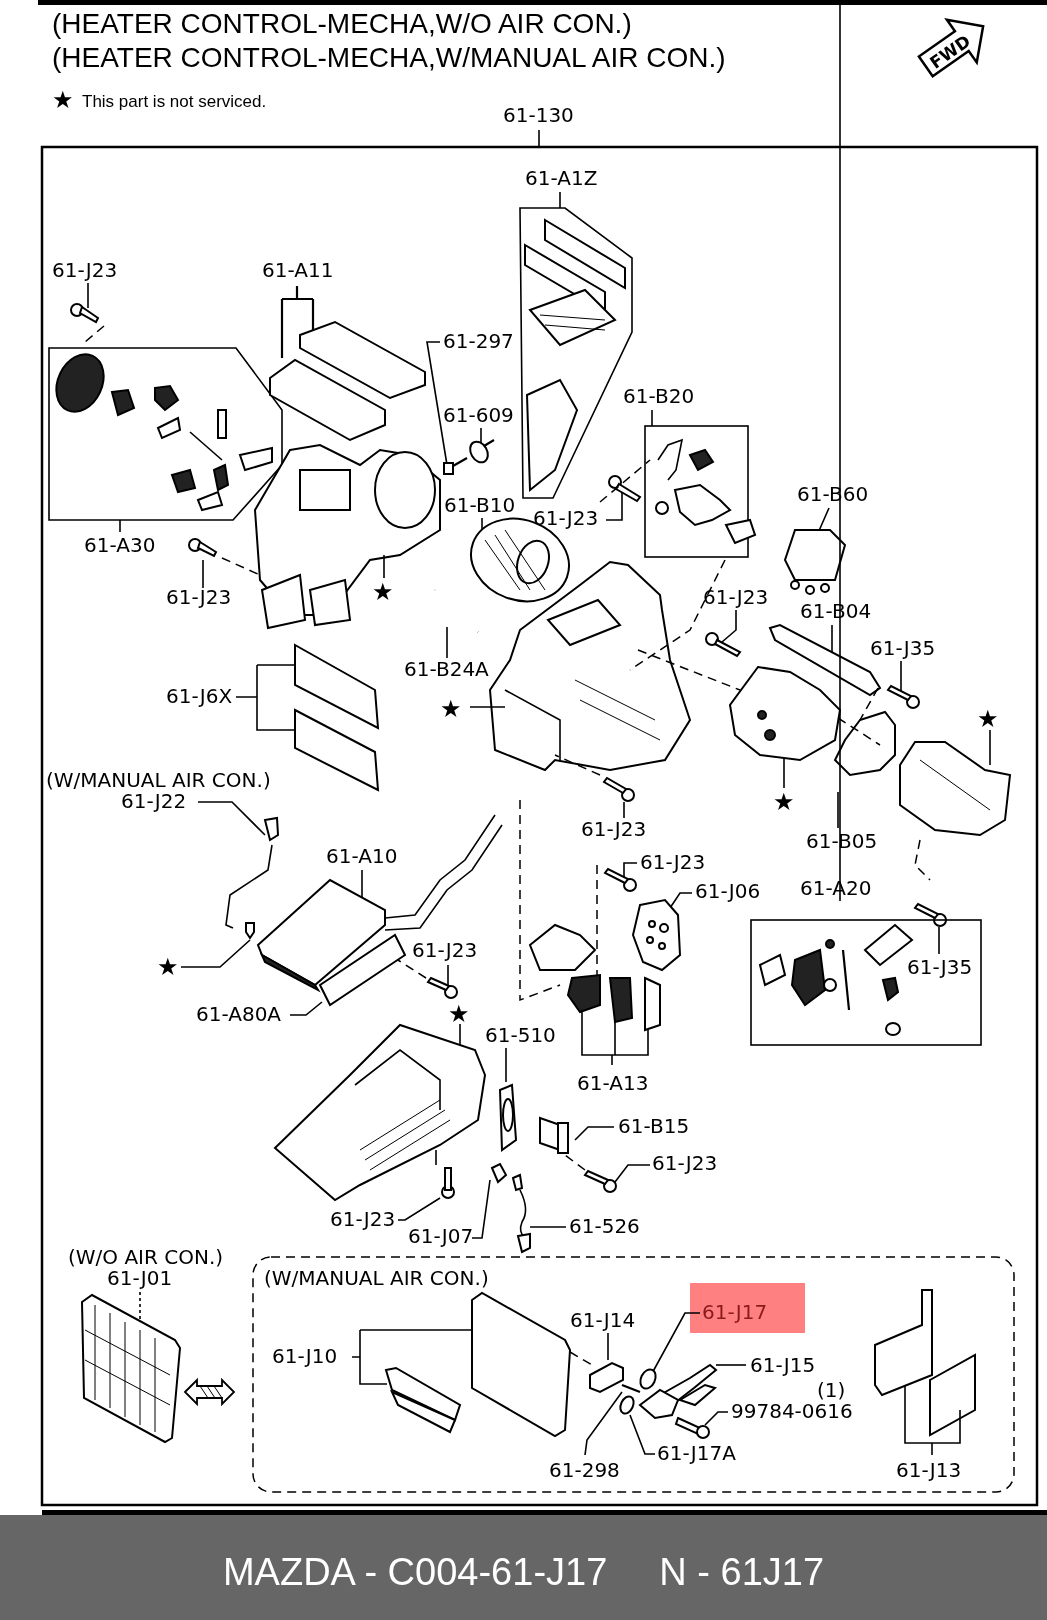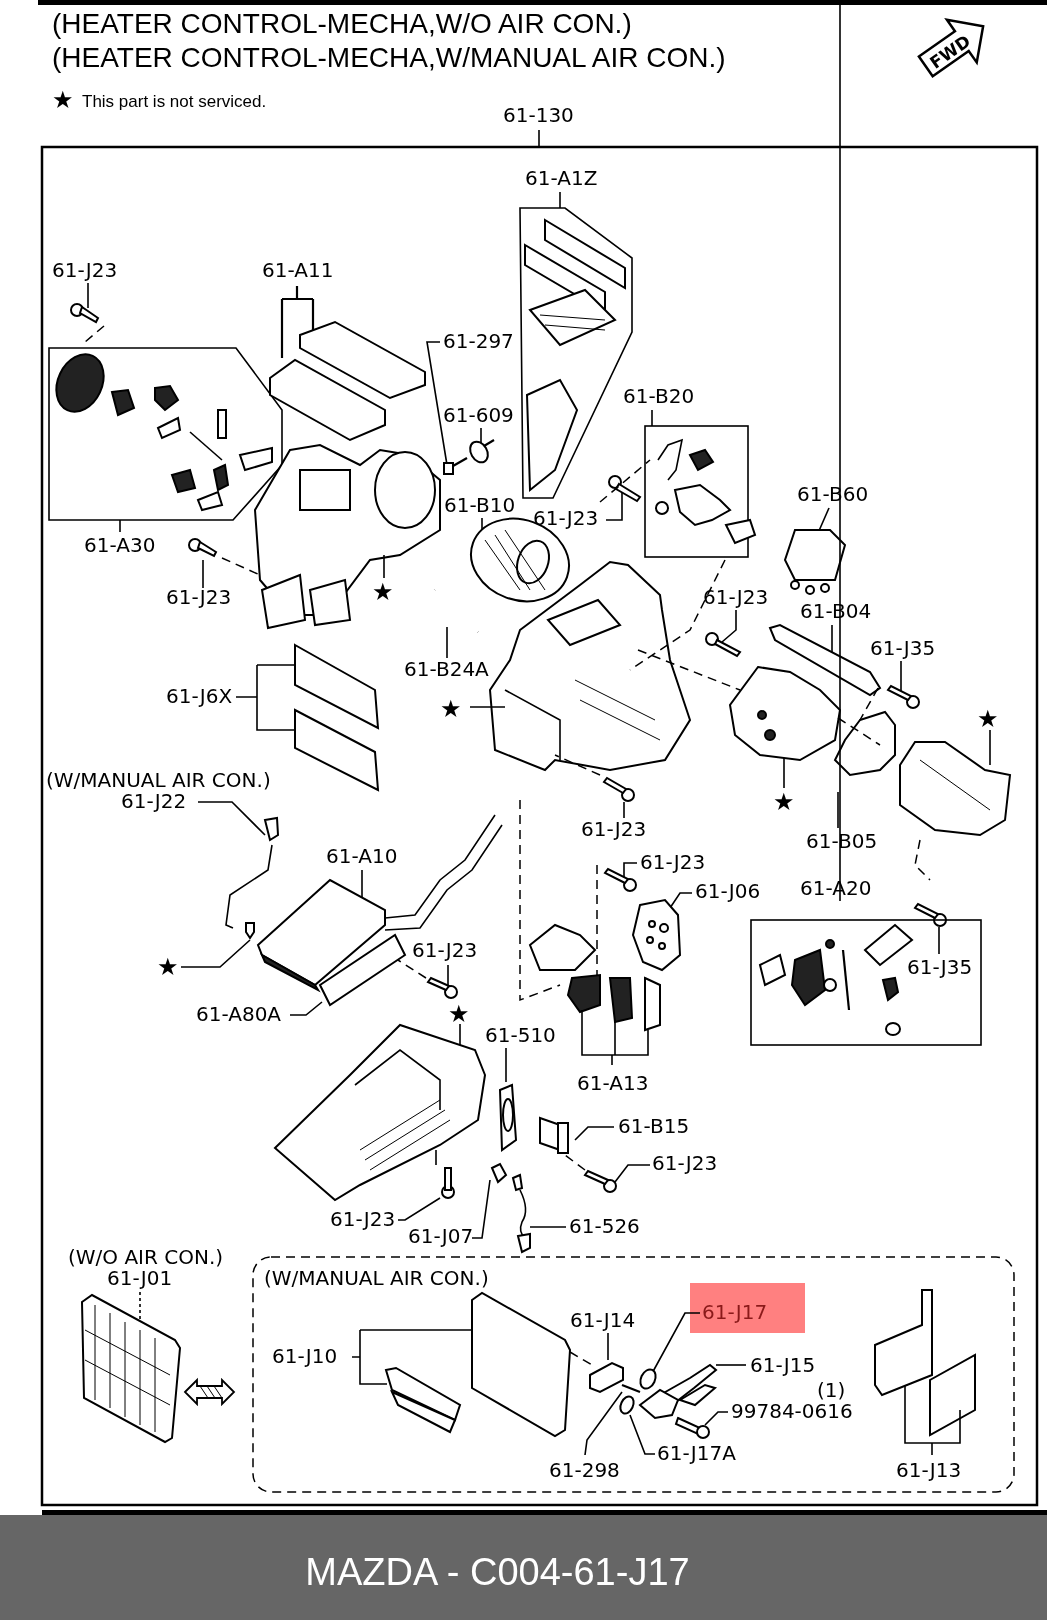--- a/index.html
+++ b/index.html
@@ -423,13 +423,14 @@
   <path class="ln" d="M905,1385 L905,1443 L960,1443 L960,1410"></path>
   <line class="ln" x1="932" y1="1443" x2="932" y2="1455"></line>
   <text class="lbl" x="896" y="1477">61-J13</text>
 
   <rect x="42" y="1510" width="1005" height="5" fill="#000"></rect>
 </svg>
 
 <div id="footer">
   <span>MAZDA - C004-61-J17</span>
   <span class="gap"></span>
+  <span>N - 61J17</span>
 </div>
 
 </body></html>

